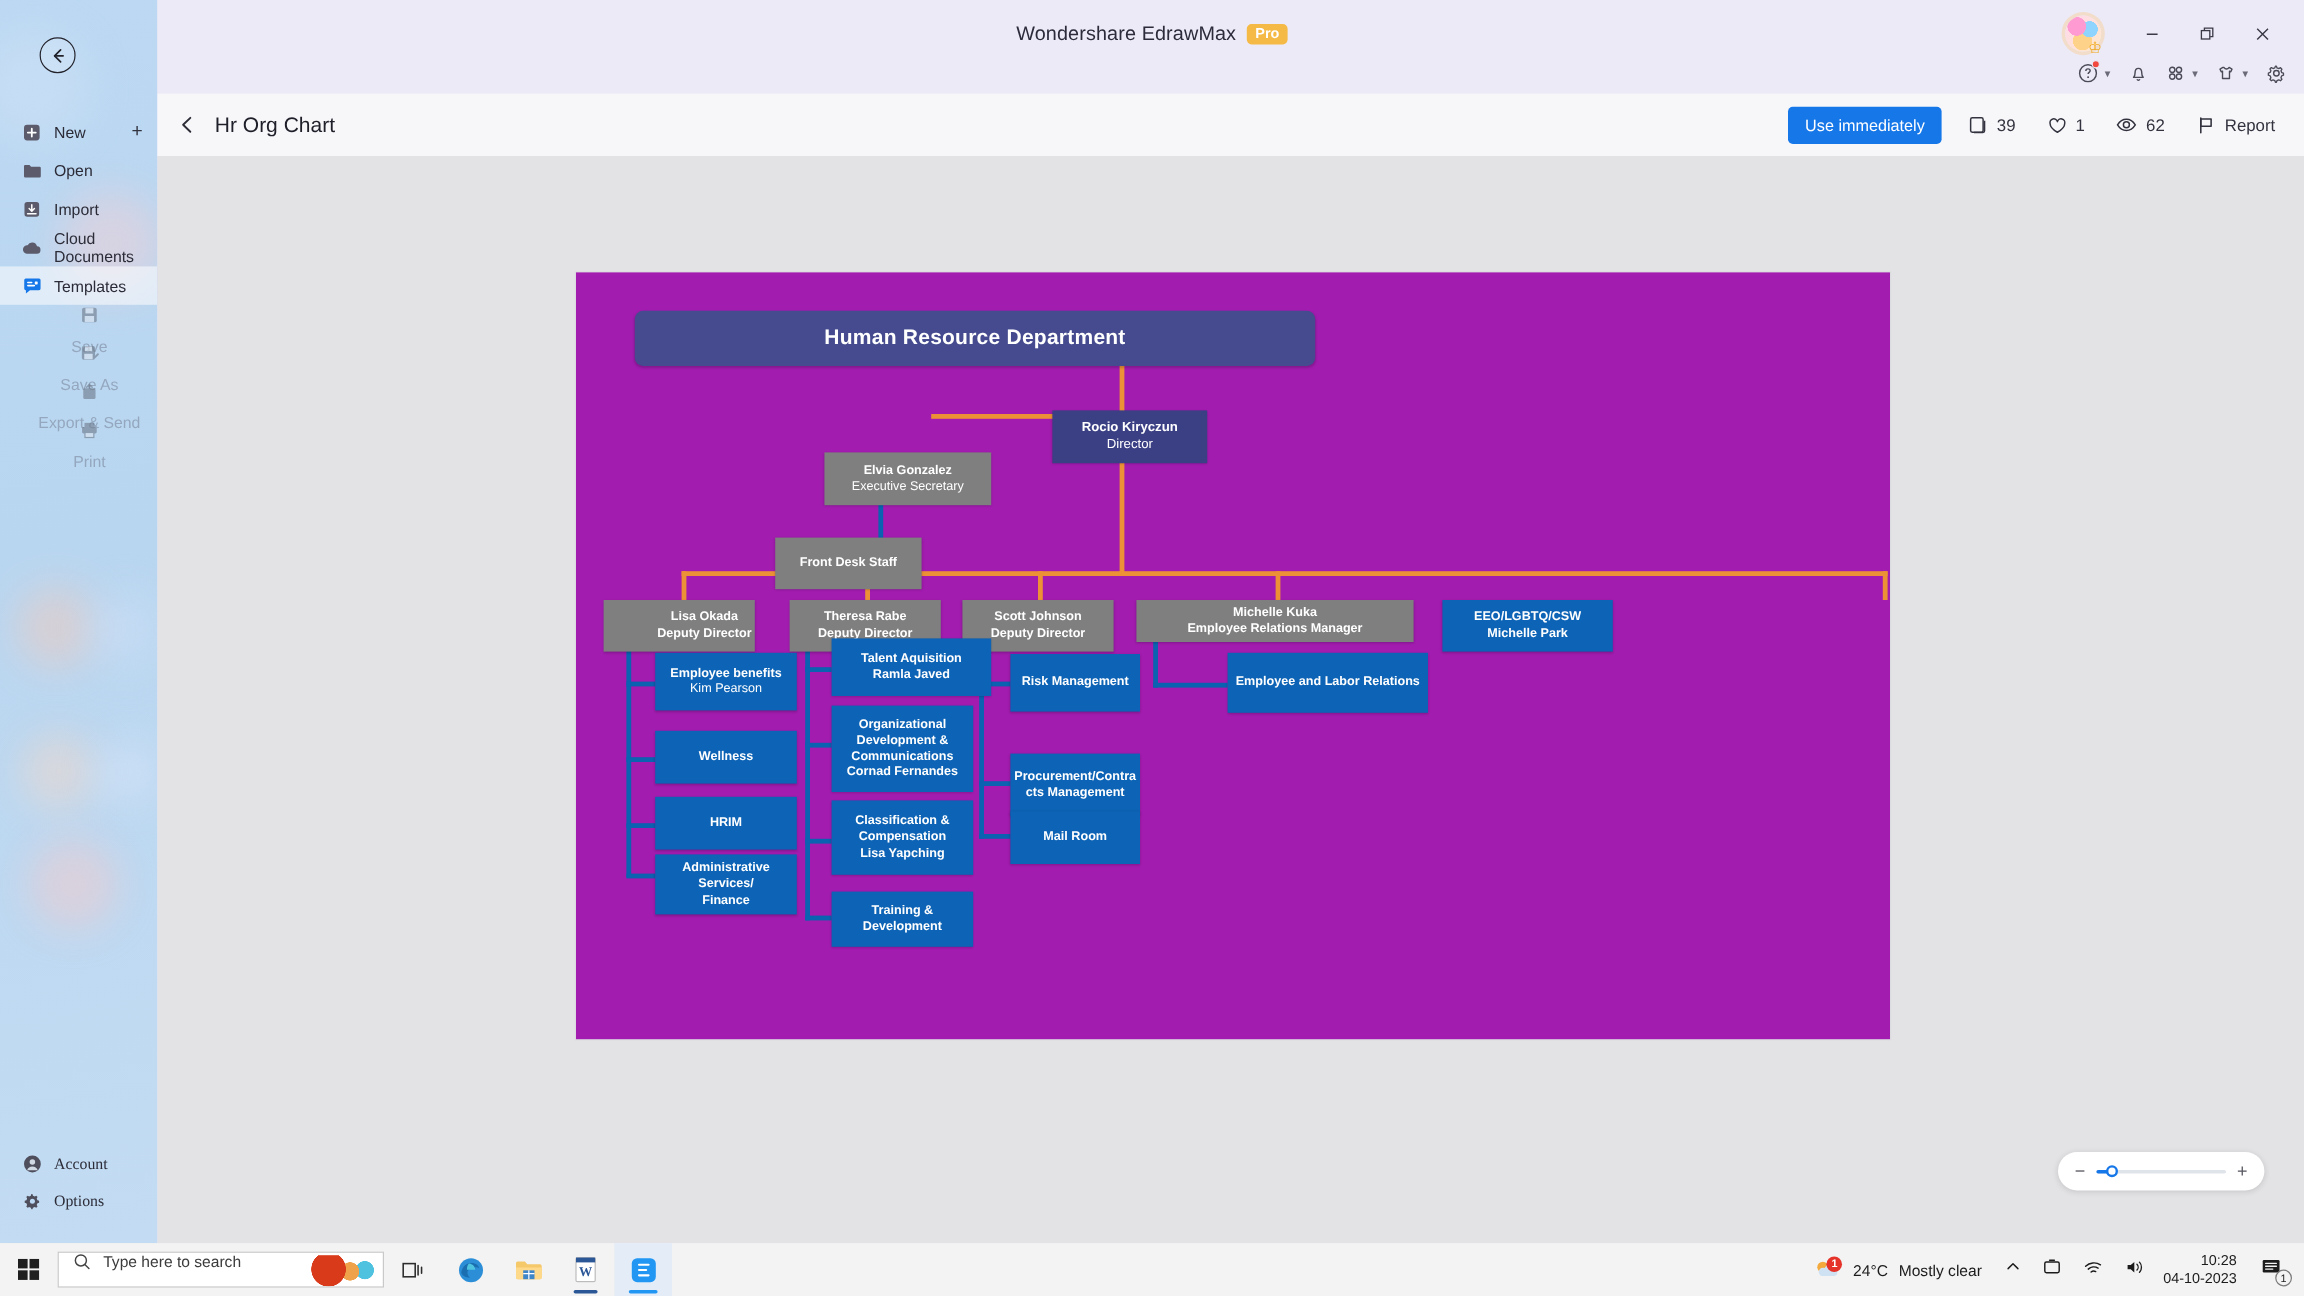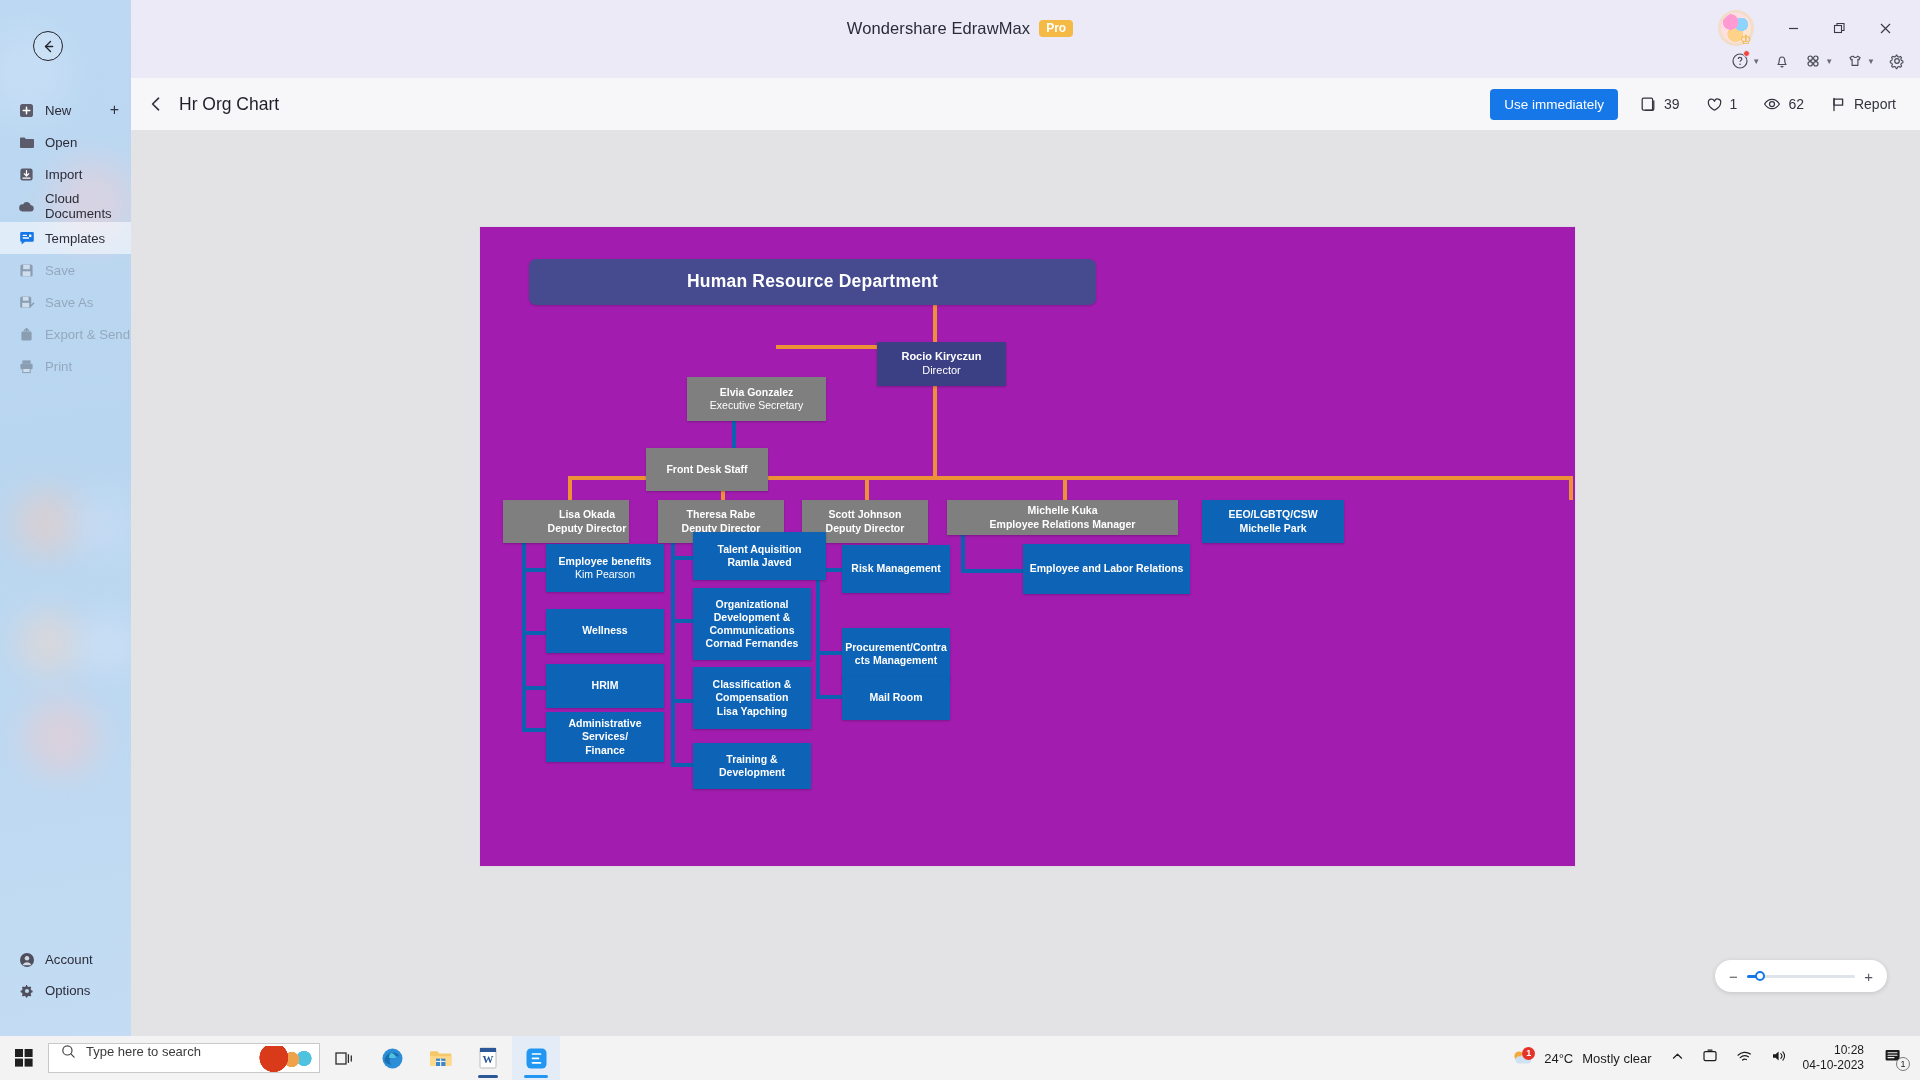--- a/index.html
+++ b/index.html
@@ -74,27 +74,27 @@
     border-radius:50%; border:1.6px solid #23232c;
     display:flex; align-items:center; justify-content:center; color:#23232c;
     background:rgba(255,255,255,.12); cursor:pointer; z-index:3;
   }
   .sb-list { position:absolute; left:0; top:94px; width:131px; z-index:3; }
   .sb-item {
     position:relative; display:flex; align-items:center; gap:10px;
     height:32px; padding-left:18px; color:#2c2c38; font-size:13.2px; cursor:pointer;
   }
   .sb-item.active { background:rgba(255,255,255,.55); }
-  .sb-item.dim { color:#7d8ba0; opacity:.62; }
+  .sb-item.dim { color:#7d8ba0; opacity:.62;flex-direction:column; }
   .sb-ico { width:17px; height:17px; display:flex; align-items:center; justify-content:center; flex:0 0 17px; }
   .sb-plus {
     position:absolute; right:12px; top:50%; transform:translateY(-50%);
     font-size:16px; color:#33333f; font-weight:300;
   }
-  .sb-bottom { position:absolute; left:0; bottom:30px; width:131px; z-index:3; }
+  .sb-bottom { position:absolute; left:0; bottom:20px; width:131px; z-index:3;font-family:Liberation Serif, serif; }
   .sb-bottom .sb-item { height:31px; }
 
   
   .dochead {
     position:absolute; left:131px; top:78px; width:1789px; height:52px;
     background:#f7f7fa; display:flex; align-items:center; z-index:4;
   }
   .back-chev { margin-left:16px; color:#2d2d38; cursor:pointer; display:flex; }
   .doctitle { margin-left:14px; font-size:17.5px; color:#1f1f2a; }
   .dochead-right {

